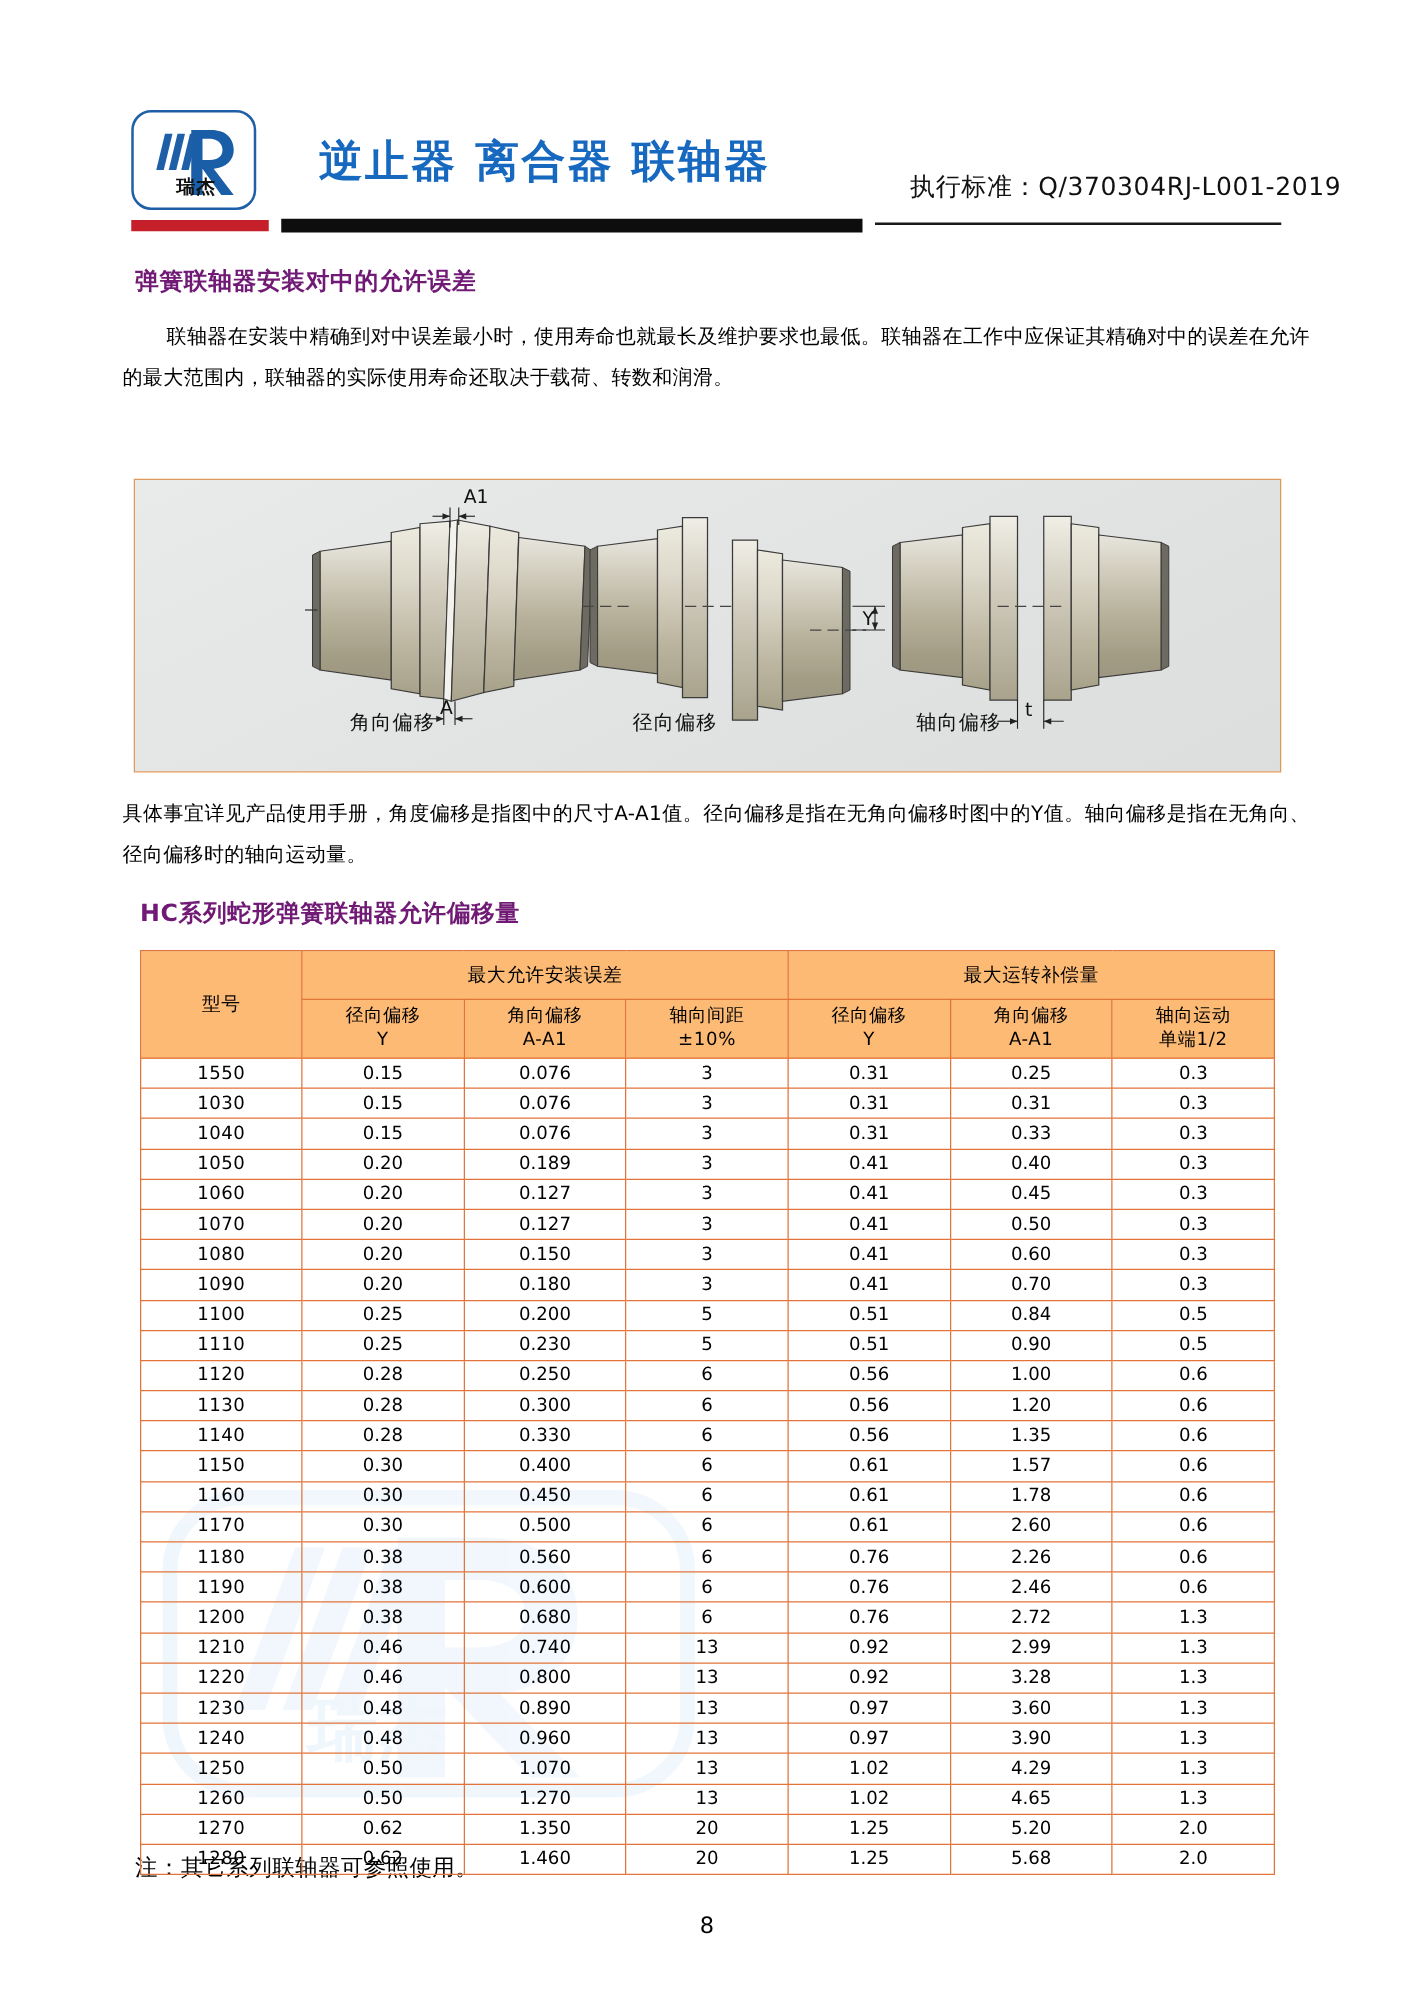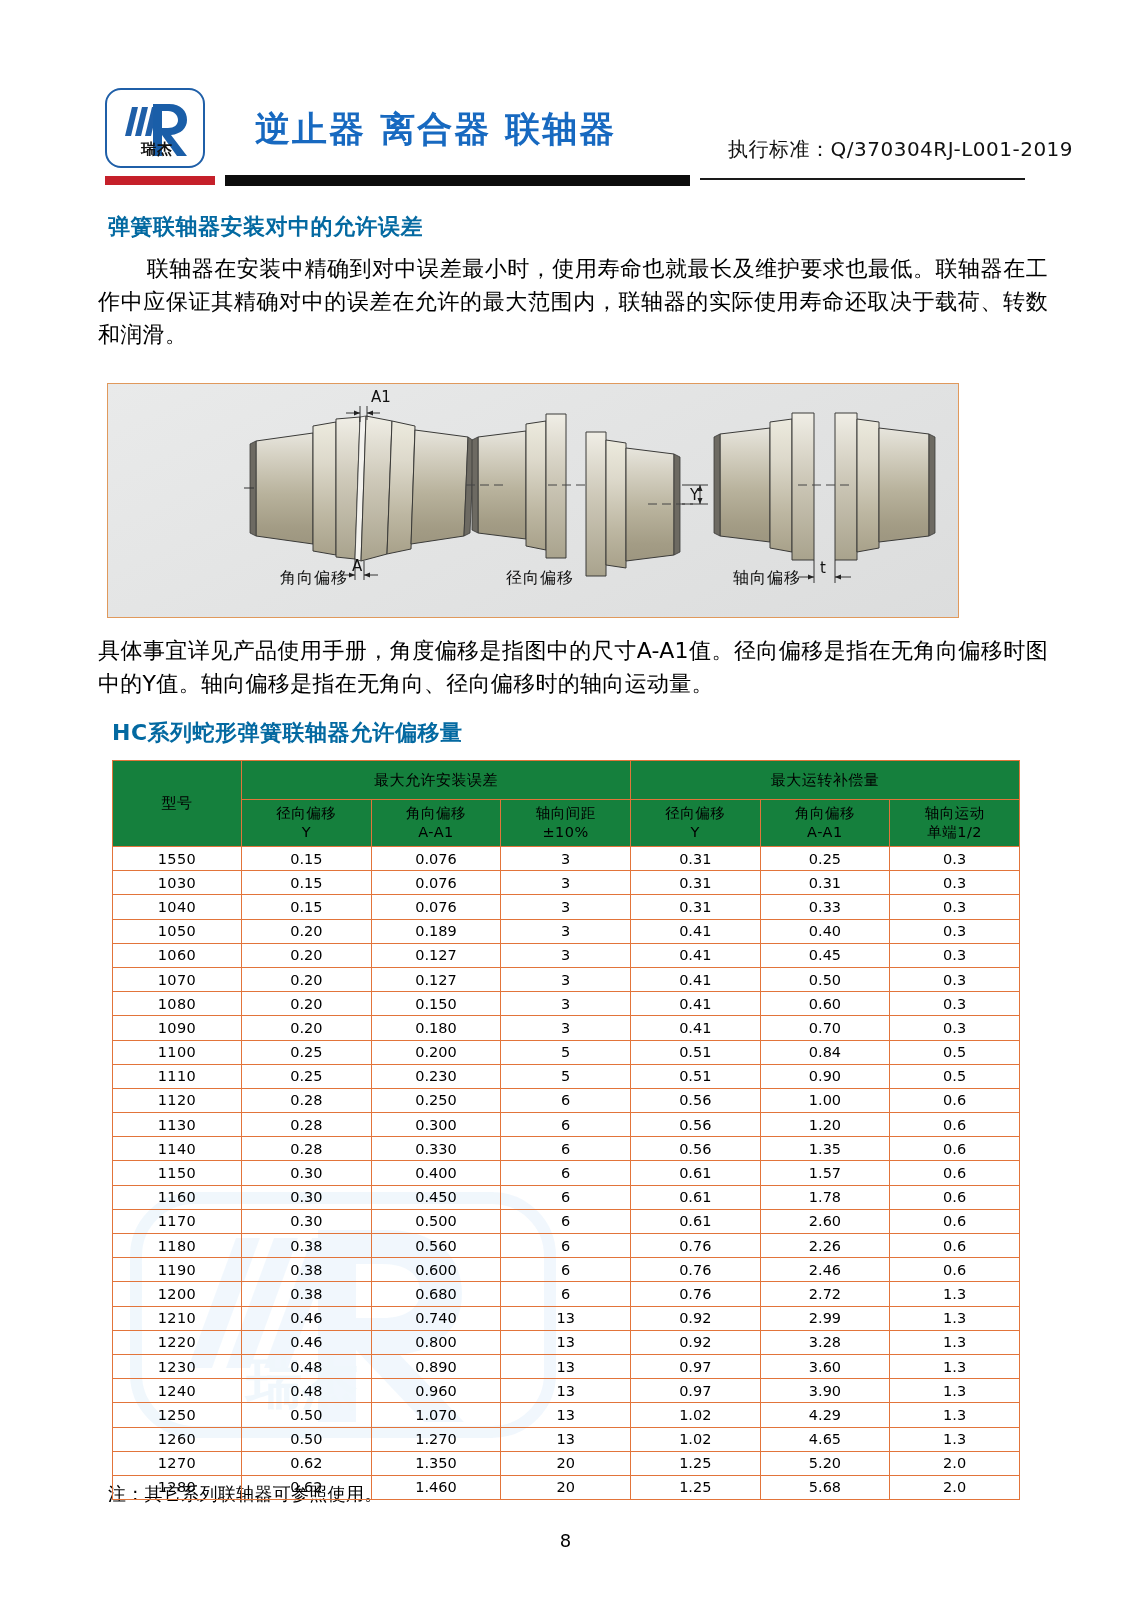--- a/index.html
+++ b/index.html
@@ -83,34 +83,34 @@
     left: 595px;
     top: 90px;
     width: 325px;
     height: 2px;
     background: #1a1a1a;
   }
 
   
   .sec-title {
     position: absolute;
-    font-size: 22px;
+    font-size: 19px;
     font-weight: bold;
-    color: #0369a1;
+    color: #701a75;
     white-space: nowrap;
     letter-spacing: 0.5px;
   }
   #title-allow { left: 108px; top: 212px; }
   #title-hc    { left: 112px; top: 718px; }
 
   .para {
     position: absolute;
     left: 98px;
     width: 950px;
-    font-size: 22px;
+    font-size: 16px;
     line-height: 33px;
     color: #000;
     text-align: justify;
     letter-spacing: 0.3px;
   }
   #para-main { top: 252px; }
   #para-main .indent { display: inline-block; width: 2.2em; }
   #para-note { top: 634px; }
 
   .footer-note {
@@ -127,21 +127,21 @@
     width: 1131px;
     text-align: center;
     font-size: 18px;
   }
 
   
   .figure {
     position: absolute;
     left: 107px;
     top: 383px;
-    width: 852px;
+    width: 918px;
     height: 235px;
     border: 1.5px solid #e0995c;
     box-sizing: border-box;
     background: linear-gradient(155deg, #e9eaea 0%, #e3e4e4 45%, #dcdddd 100%);
     overflow: hidden;
   }
   .fig-caption {
     position: absolute;
     font-size: 16px;
     color: #111;
@@ -164,21 +164,21 @@
   table.data th, table.data td {
     border: 1px solid #e2743a;
     text-align: center;
     vertical-align: middle;
     font-size: 14.5px;
     color: #000;
     padding: 0;
     background-clip: padding-box;
   }
   table.data th {
-    background: #15803d;
+    background: #fdba74;
     font-weight: normal;
     letter-spacing: 0.5px;
   }
   table.data thead tr.r1 th { height: 38px; font-size: 15px; }
   table.data thead tr.r2 th { height: 46px; line-height: 19px; font-size: 14.5px; }
   table.data tbody td { height: 23.2px; background: transparent; font-size: 14.5px; }
   table.data tbody tr td:first-child { letter-spacing: 0.4px; }
 
   
   .watermark {

